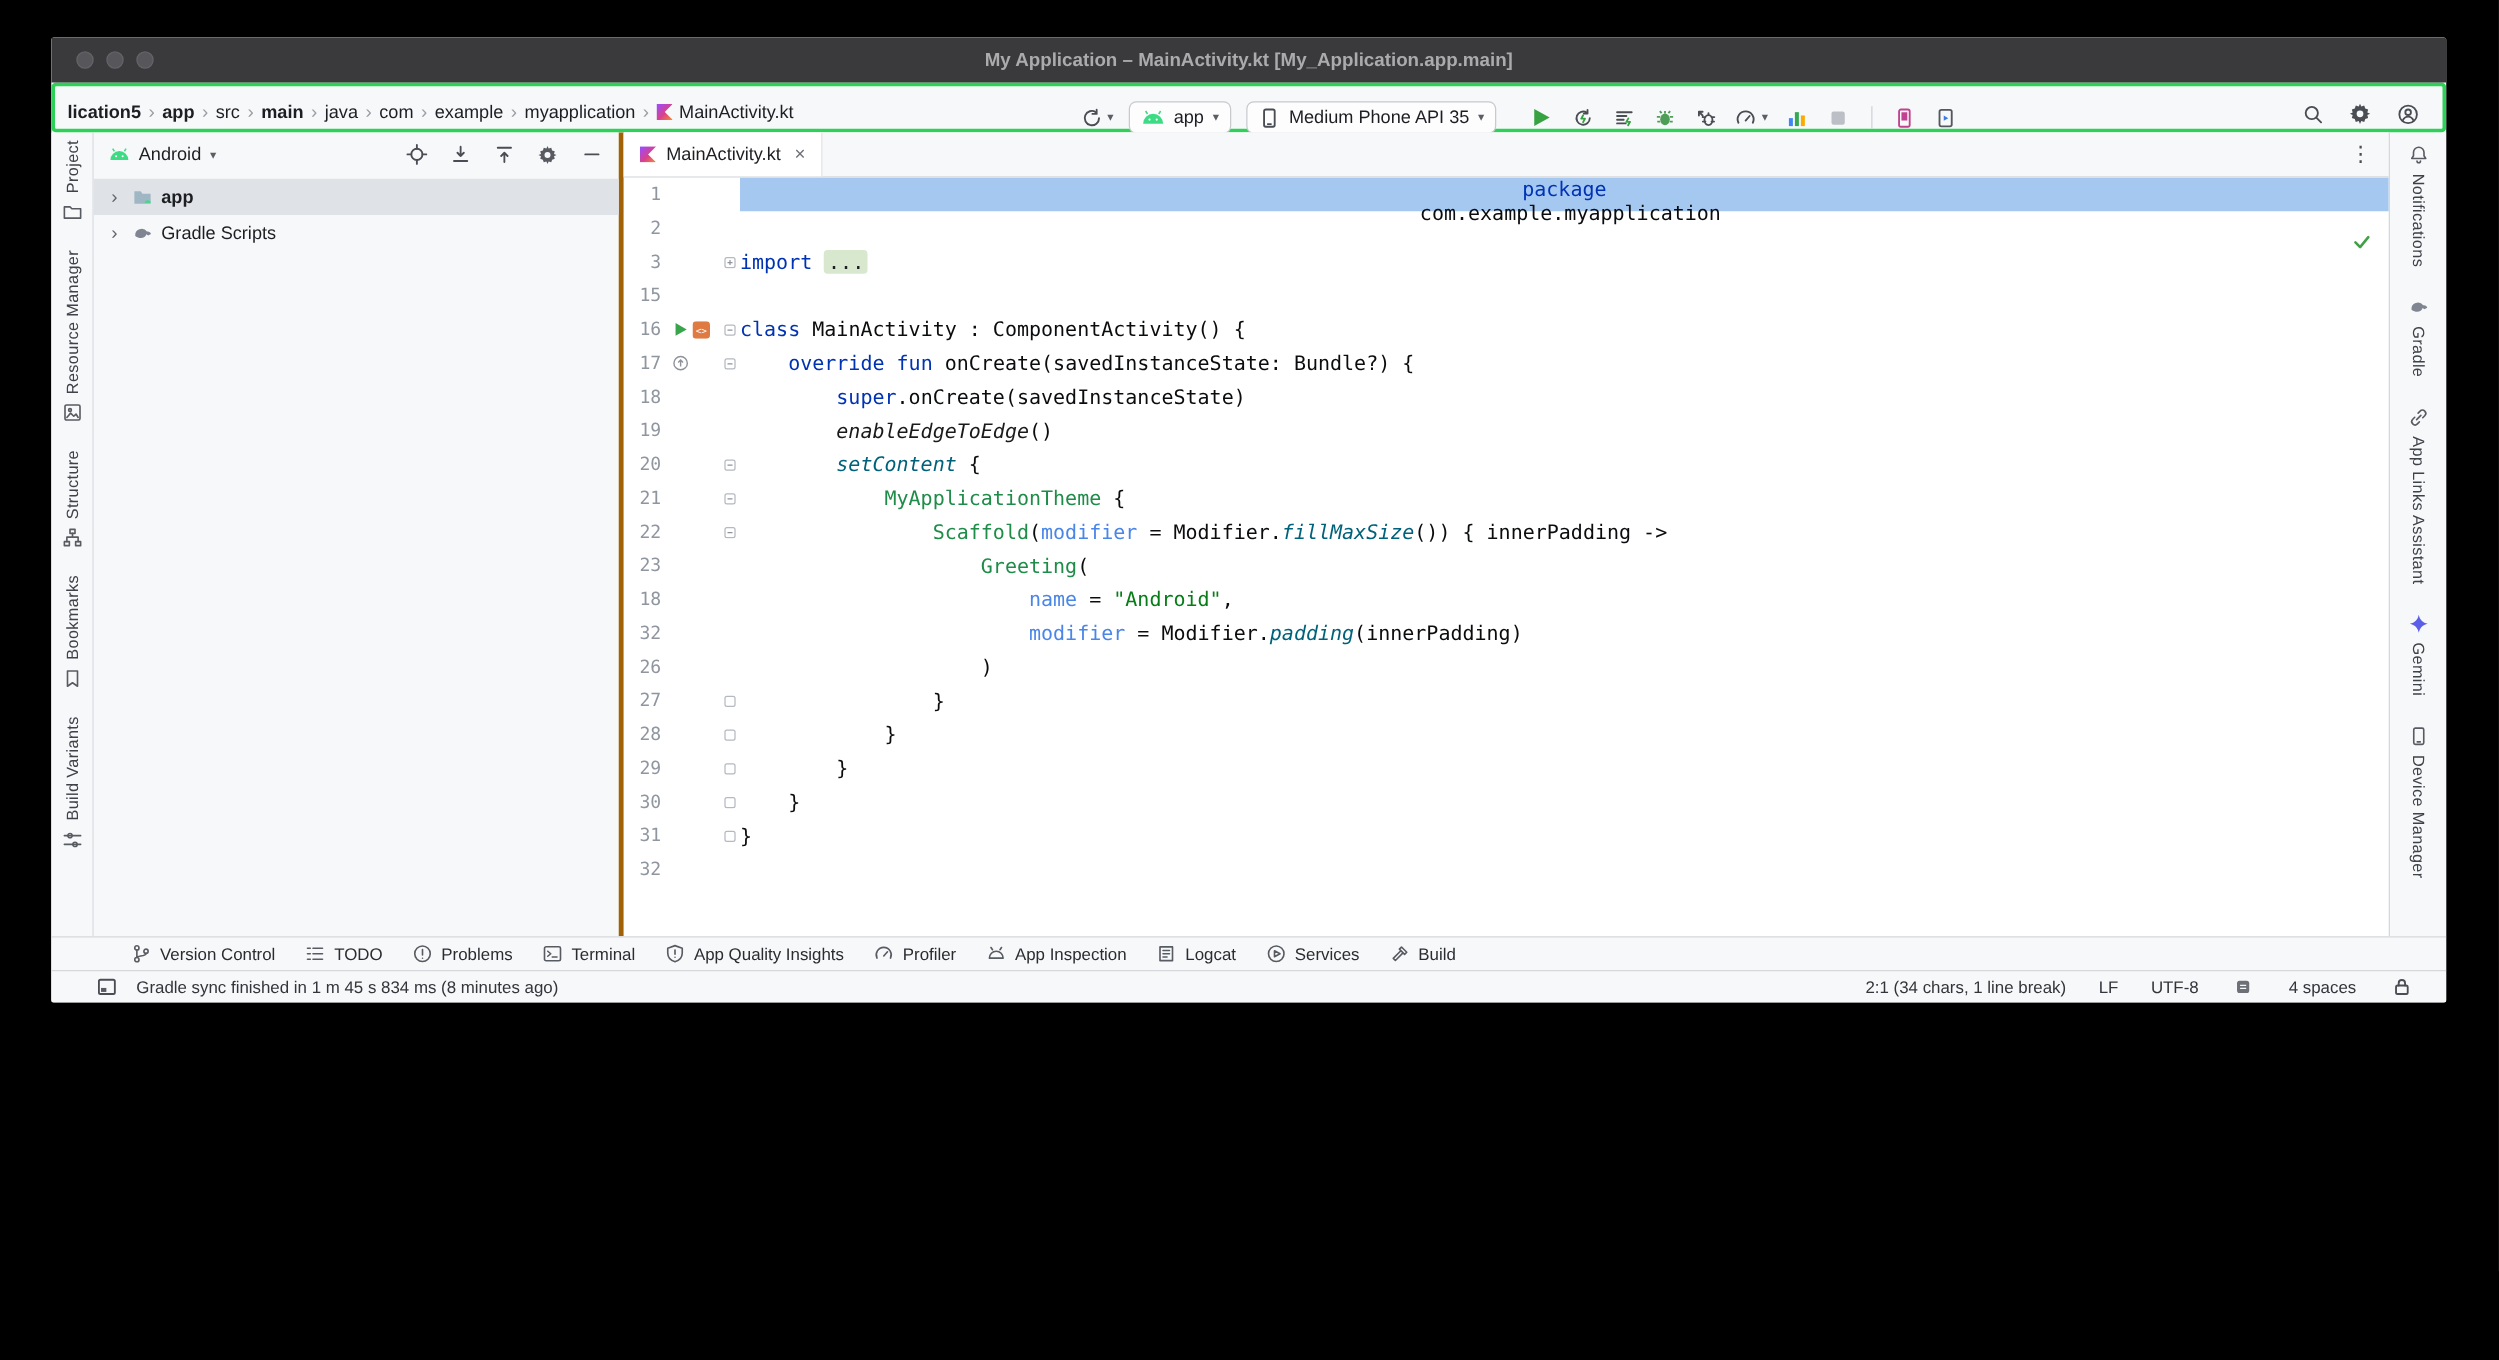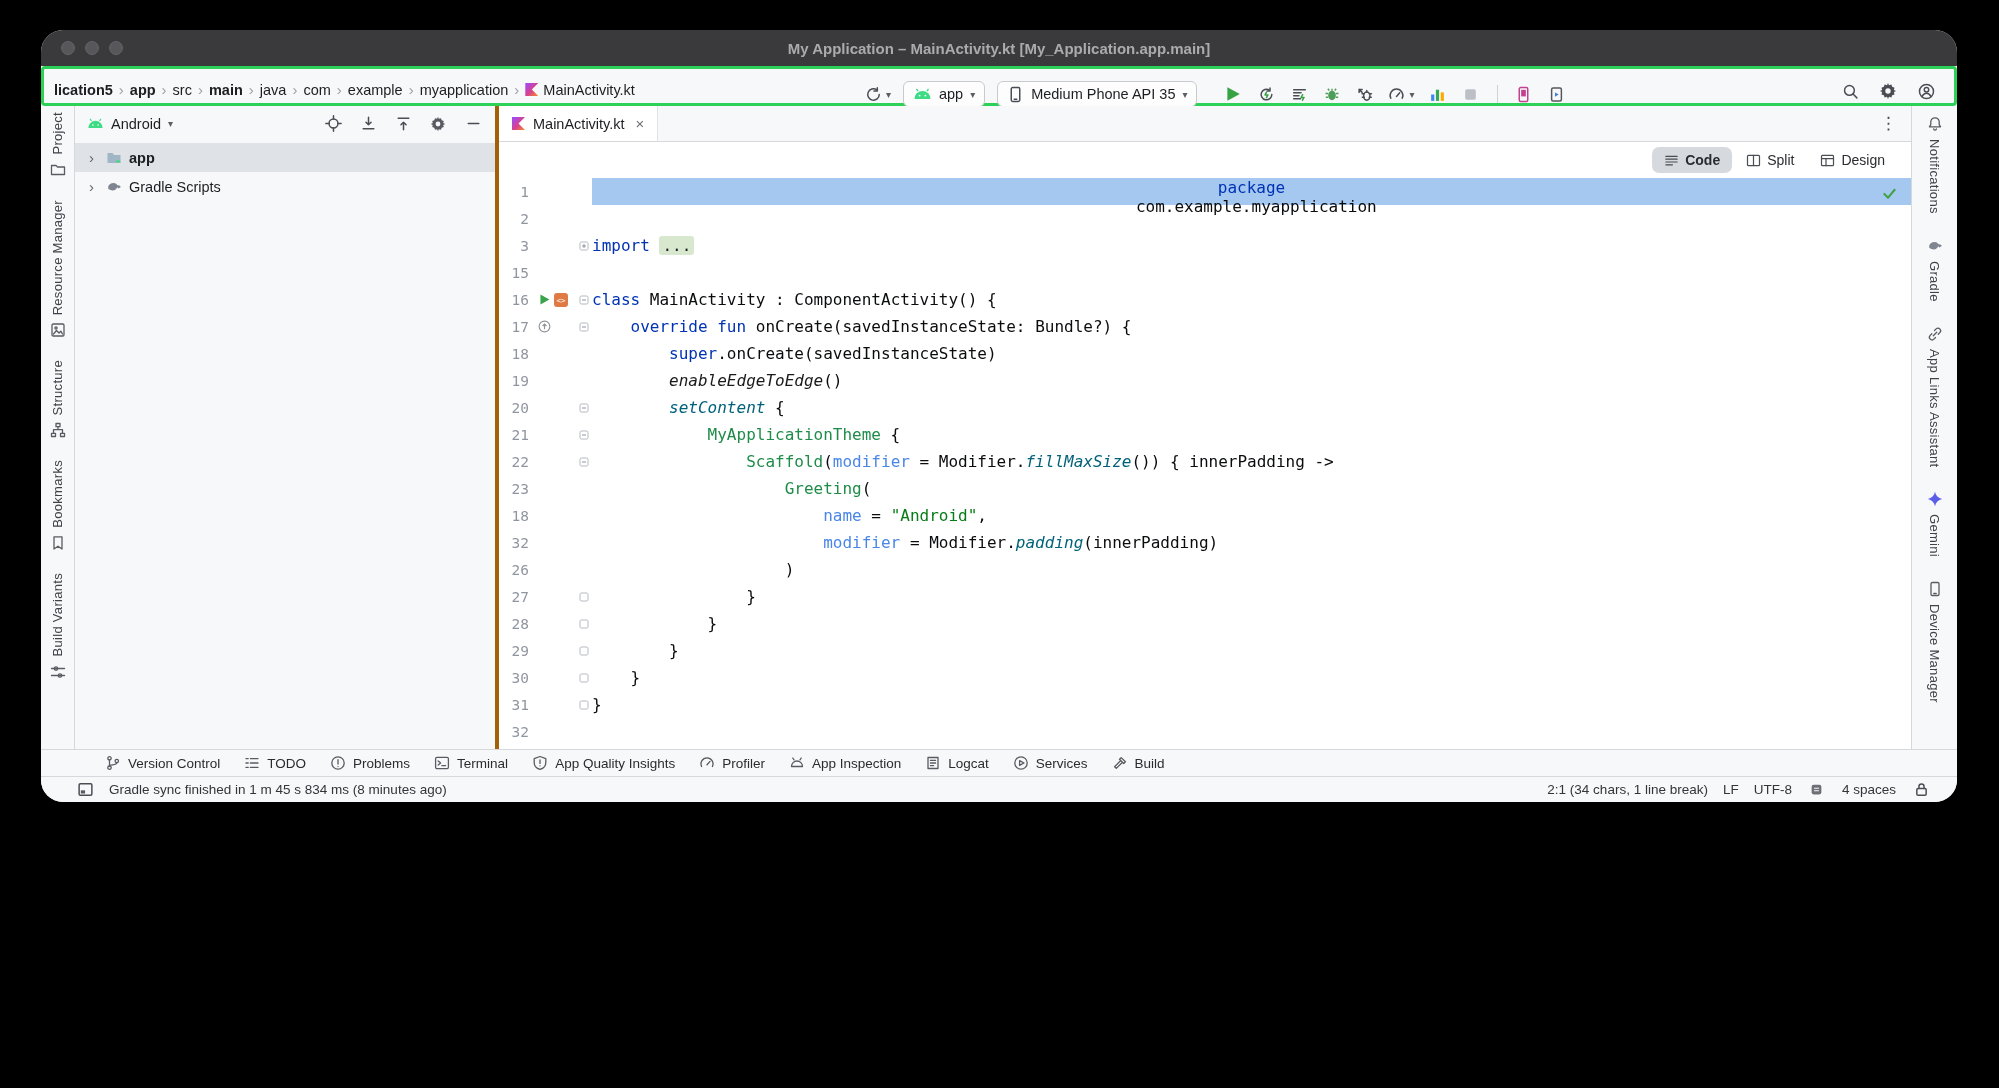--- a/index.html
+++ b/index.html
@@ -1,17 +1,17 @@
 <!DOCTYPE html>
 <html><head>
 <meta charset="utf-8">
 <style>
   *{box-sizing:border-box;margin:0;padding:0;}
   html,body{width:1999px;height:1088px;background:#000;font-family:"Liberation Sans",sans-serif;overflow:hidden;}
-  .window{position:absolute;left:41px;top:30px;width:1916px;height:772px;border-radius:22px;overflow:hidden;
+  .window{position:absolute;left:41px;top:30px;width:1916px;height:772px;border-radius:2px;overflow:hidden;
           display:flex;flex-direction:column;background:#f7f8fa;box-shadow:0 24px 70px rgba(0,0,0,.65);}
   
   .titlebar{height:36px;flex:0 0 auto;background:#3a3a3c;display:flex;align-items:center;justify-content:center;position:relative;}
   .lights{position:absolute;left:20px;top:0;height:100%;display:flex;align-items:center;gap:10px;}
   .light{width:14px;height:14px;border-radius:50%;background:#57575b;border:1px solid #646468;}
   .title{color:#ababad;font-size:15px;font-weight:700;}
   
   .toolbar{height:40px;flex:0 0 auto;background:#f7f8fa;border:3px solid #2ed158;border-radius:4px;
            display:flex;align-items:flex-start;padding:12px 10px;white-space:nowrap;}
   .breadcrumbs{display:flex;align-items:center;font-size:14.5px;color:#1d1e22;}
@@ -73,21 +73,21 @@
   .tk-comp{color:#1f8c49;}
   .tk-arg{color:#4a86e8;}
   .tk-itt{color:#00627a;font-style:italic;}
   .tk-itb{color:#1a1a1a;font-style:italic;}
   .tk-fold{background:#d8e8cf;border-radius:3px;padding:0 3px;color:#1d1e22;}
   .inspect-check{position:absolute;top:44px;right:14px;}
   
   .bottombar{height:27px;flex:0 0 auto;background:#f7f8fa;border-top:1px solid #d6d8dc;display:flex;align-items:center;gap:24px;padding-left:64px;font-size:13.5px;color:#2a2c30;white-space:nowrap;}
   .bb-item{display:flex;align-items:center;gap:7px;}
   .statusbar{height:26px;flex:0 0 auto;background:#f7f8fa;border-top:1px solid #d6d8dc;display:flex;align-items:center;font-size:13.5px;color:#33353a;padding:0 26px 0 34px;gap:14px;white-space:nowrap;}
-  .sb-right{margin-left:auto;display:flex;align-items:center;gap:15px;}
+  .sb-right{margin-left:auto;display:flex;align-items:center;gap:26px;}
   .sb-item{display:flex;align-items:center;gap:6px;}
 </style>
 </head>
 <body>
 
 <div class="window">
 
   <div class="titlebar">
     <div class="lights">
       <span class="light"></span>
@@ -359,42 +359,20 @@
     <div class="editor">
       <div class="tabbar">
         <div class="tab">
           <span class="k-icon"></span>
           <span>MainActivity.kt</span>
           <span class="tab-close">×</span>
         </div>
         <span class="kebab">⋮</span>
       </div>
       <div class="editor-body">
-        <div class="view-switch" id="view-switch">
-            <div class="vm on">
-              <svg class="vi" viewBox="0 0 16 16">
-                <path d="M2 3.6h12M2 6.6h12M2 9.6h12M2 12.6h7"></path>
-              </svg>
-              <span>Code</span>
-            </div>
-            <div class="vm">
-              <svg class="vi" viewBox="0 0 16 16">
-                <rect x="1.6" y="2.6" width="12.8" height="10.8" rx="1"></rect>
-                <path d="M8 2.6v10.8"></path>
-              </svg>
-              <span>Split</span>
-            </div>
-            <div class="vm">
-              <svg class="vi" viewBox="0 0 16 16">
-                <rect x="1.6" y="2.6" width="12.8" height="10.8" rx="1"></rect>
-                <path d="M1.6 6h12.8M6.4 6v7.4"></path>
-              </svg>
-              <span>Design</span>
-            </div>
-          </div>
         <div class="code" id="code-area">
             <div class="line sel">
               <span class="ln">1</span>
               <span class="gic"></span>
               <span class="gfold"></span>
               <span class="ctext"><span class="tk-kw">package</span><span class="tk-pl"> com.example.myapplication</span></span>
             </div>
             <div class="line">
               <span class="ln">2</span>
               <span class="gic"></span>

